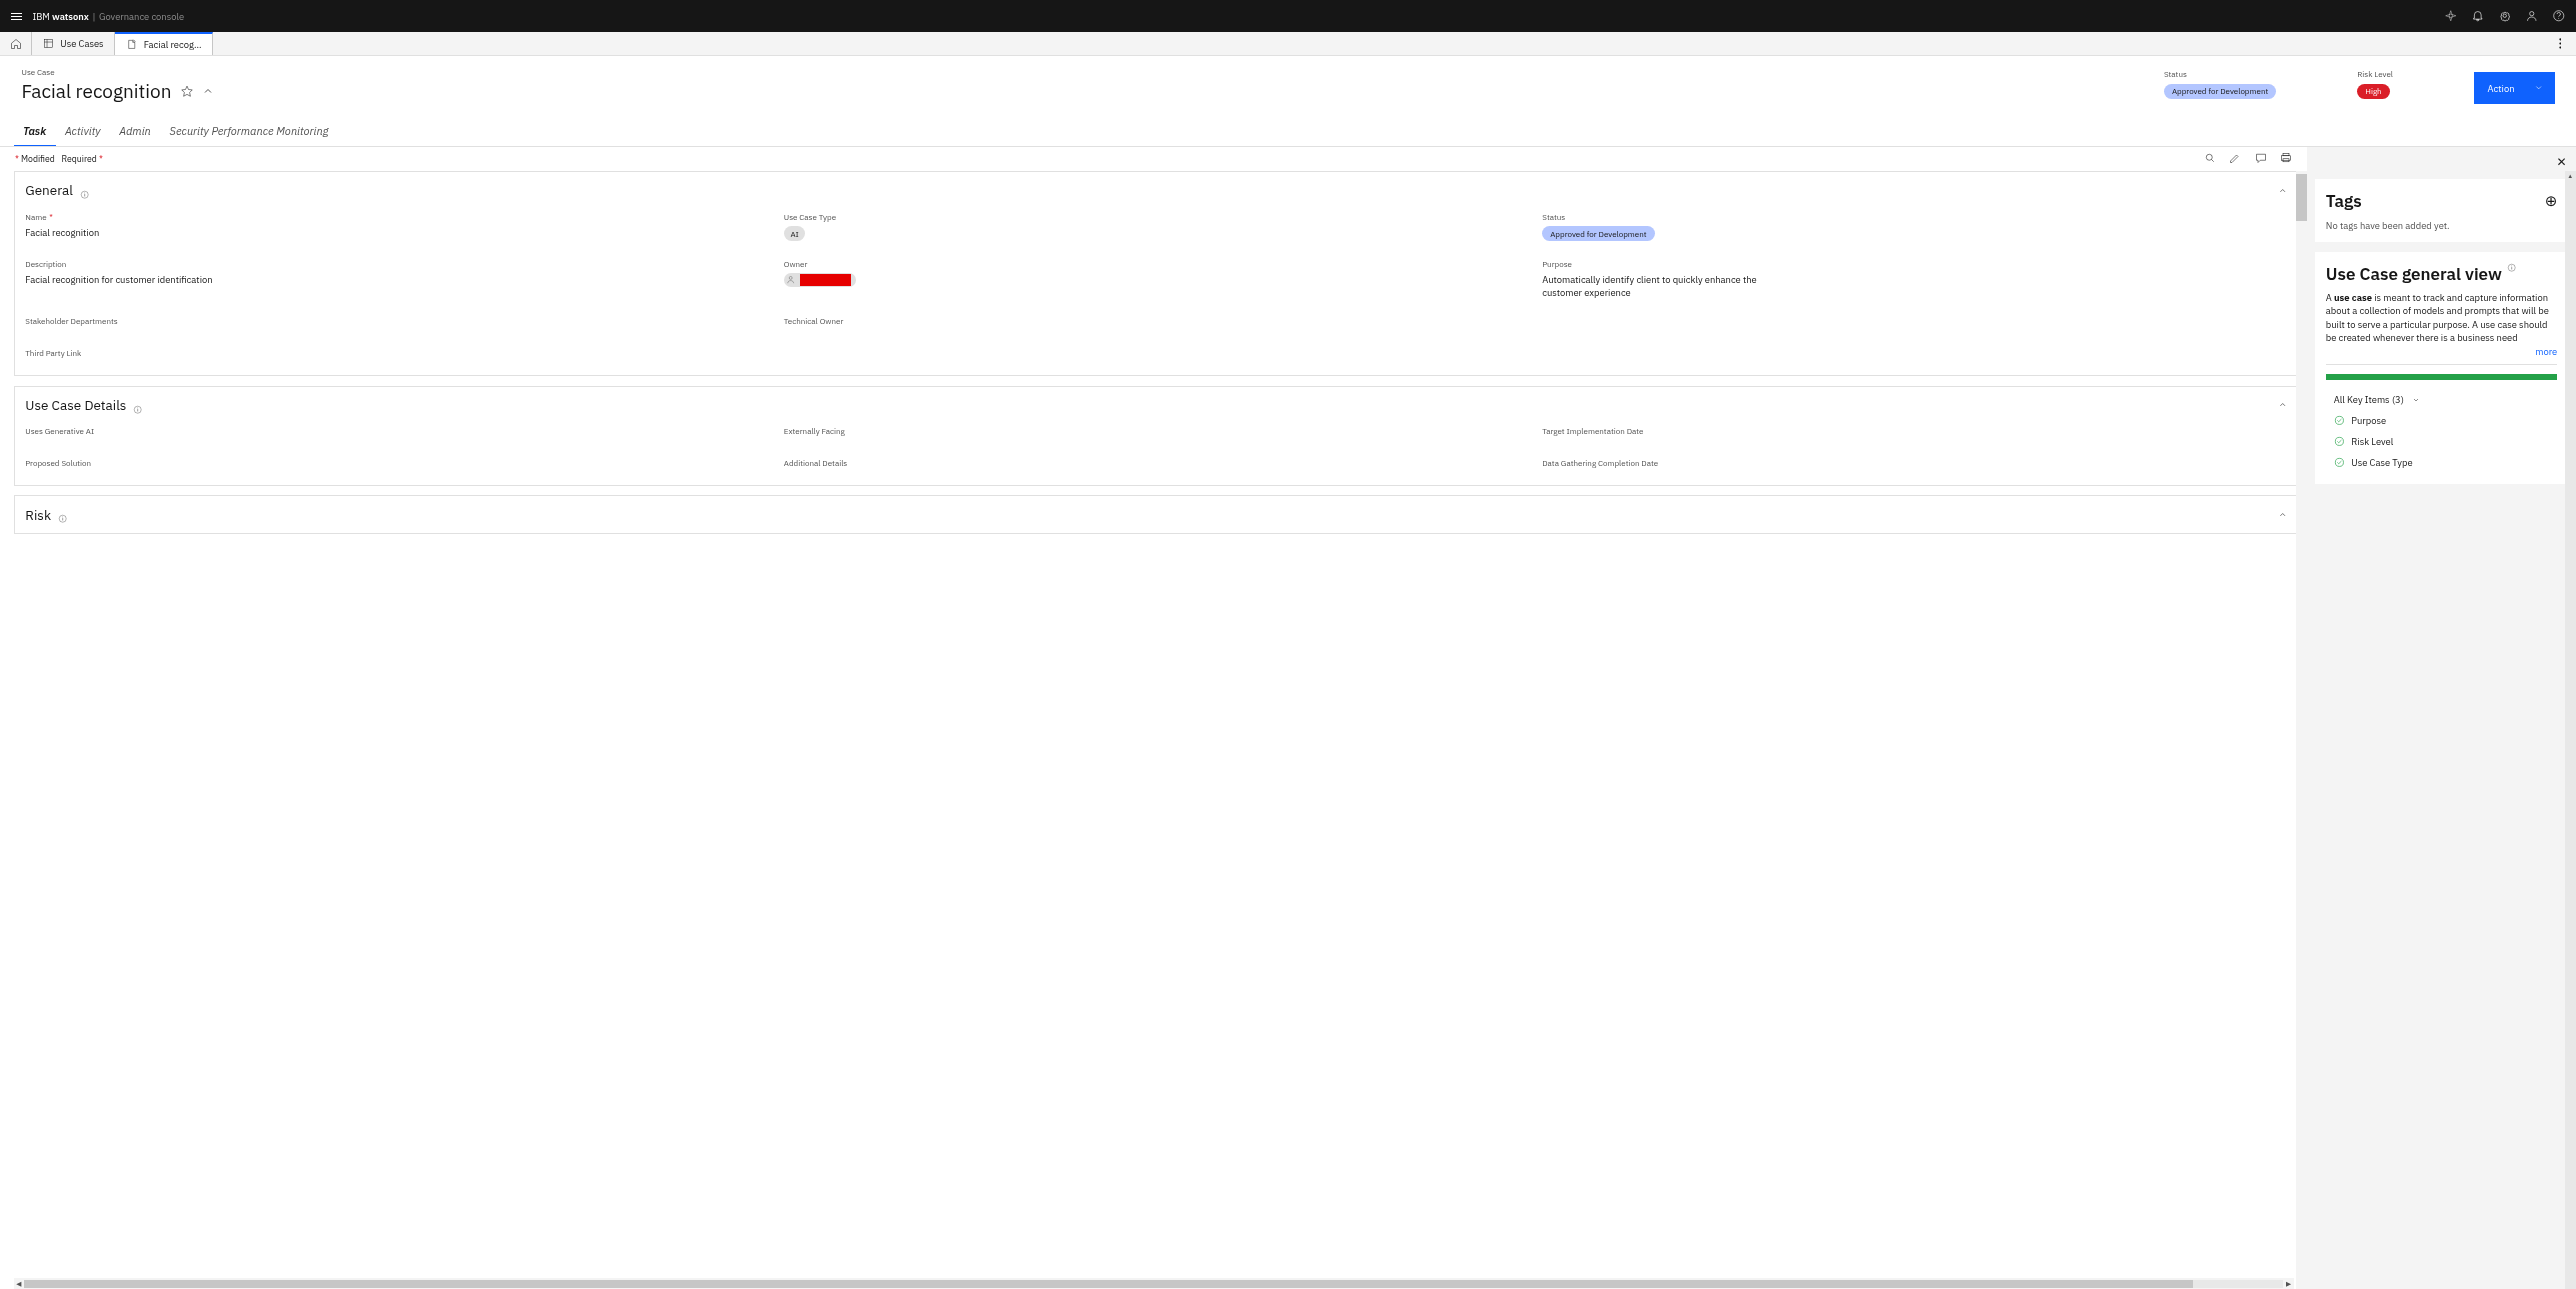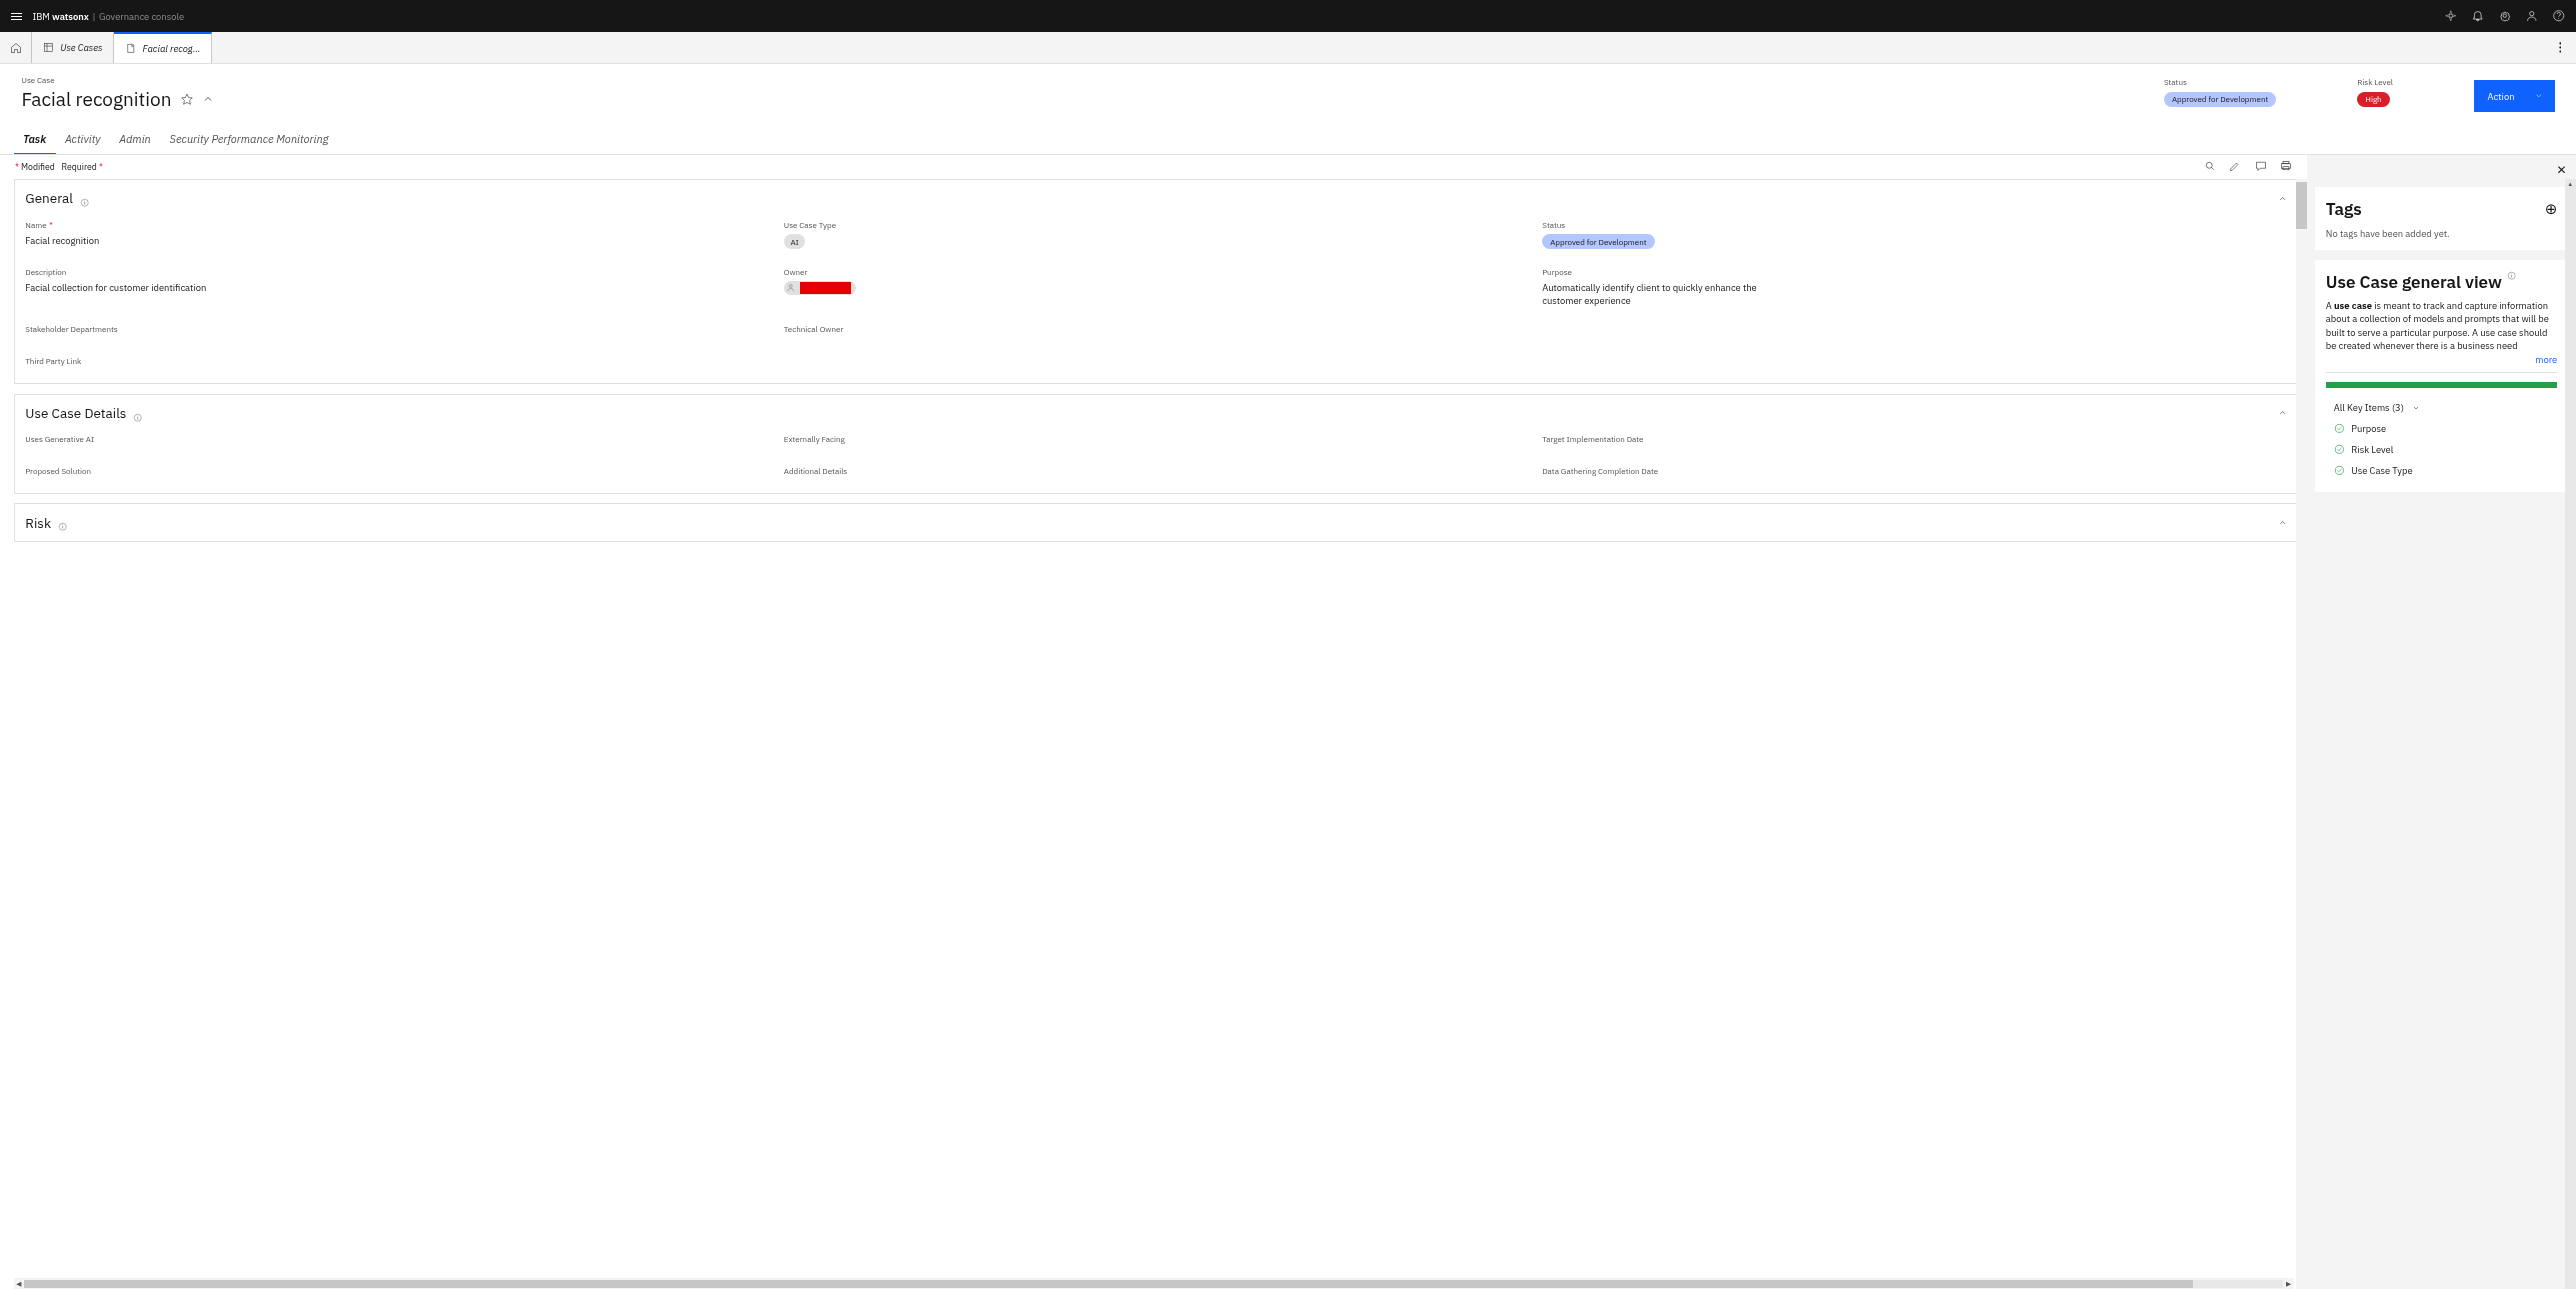--- a/index.html
+++ b/index.html
@@ -11,21 +11,21 @@
   .hamburger { cursor: pointer; display: flex; flex-direction: column; gap: 2px; }
   .hamburger span { width: 10.8px; height: 1px; background: #fff; display: block; }
   .brand { font-size: 9.4px; }
   .brand .bold { font-weight: 600; }
   .brand .console { color: #8d8d8d; }
   .brand .pipe { color: #8d8d8d; margin: 0 1.3px; }
   .top-header-right { display: flex; align-items: center; gap: 13.5px; }
   .header-icon { width: 13.5px; height: 13.5px; fill: #fff; cursor: pointer; }
 
   
-  .tabs-bar { height: 32px; background: #f4f4f4; display: flex; align-items: stretch; border-bottom: 0.7px solid #e0e0e0; position: relative; font-style: italic; }
+  .tabs-bar { height: 24px; background: #f4f4f4; display: flex; align-items: stretch; border-bottom: 0.7px solid #e0e0e0; position: relative; }
   .home-tab { width: 32px; display: flex; align-items: center; justify-content: center; border-right: 0.7px solid #c6c6c6; cursor: pointer; }
   .nav-tab { display: flex; align-items: center; padding: 0 10.8px; gap: 6.7px; border-right: 0.7px solid #c6c6c6; cursor: pointer; font-size: 9.4px; color: #161616; position: relative; }
   .nav-tab.active { background: #fff; border-top: 2px solid #0f62fe; padding-top: 0; }
   .nav-tab .tab-icon { width: 10.8px; height: 10.8px; }
   .tabs-bar .overflow { margin-left: auto; width: 32px; display: flex; align-items: center; justify-content: center; cursor: pointer; }
 
   
   .content-header { padding: 10.8px 21.5px 0 21.5px; display: flex; justify-content: space-between; align-items: flex-start; }
   .ch-left .crumb { font-size: 8px; color: #525252; }
   .ch-left .title-row { display: flex; align-items: center; gap: 9.4px; margin-top: 2.7px; }
@@ -262,21 +262,21 @@
           <div>
             <div class="field-label">Use Case Type</div>
             <span class="pill ai">AI</span>
           </div>
           <div>
             <div class="field-label">Status</div>
             <span class="pill status-approved">Approved for Development</span>
           </div>
           <div>
             <div class="field-label">Description</div>
-            <div class="field-value">Facial collection for customer identification</div>
+            <div class="field-value">Facial recognition for customer identification</div>
           </div>
           <div>
             <div class="field-label">Owner</div>
             <span class="owner-chip">
               <svg width="9.4" height="9.4" viewBox="0 0 32 32">
                   <circle cx="16" cy="10" r="5" fill="none" stroke="#525252" stroke-width="1.5"></circle>
                   <path d="M6 28c0-5 4-9 10-9s10 4 10 9" fill="none" stroke="#525252" stroke-width="1.5"></path>
                 </svg>
               <span class="redacted"></span>
             </span>

